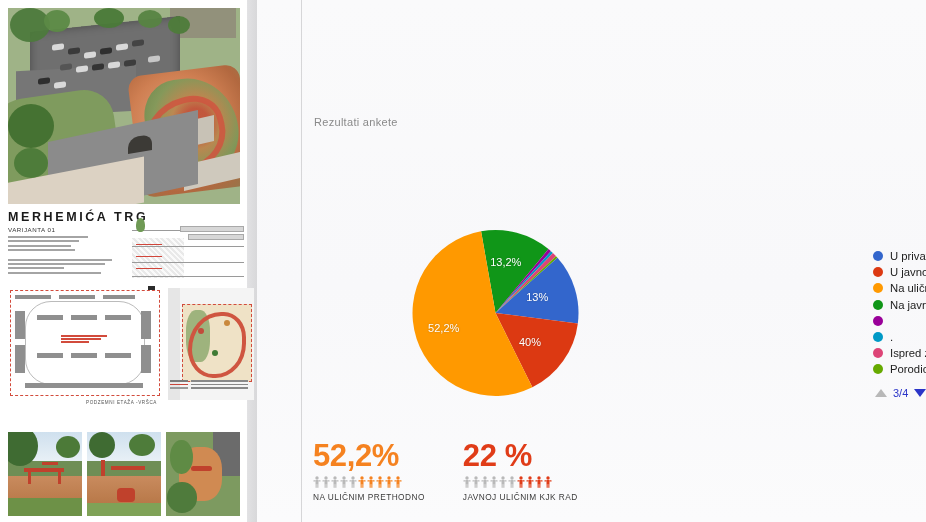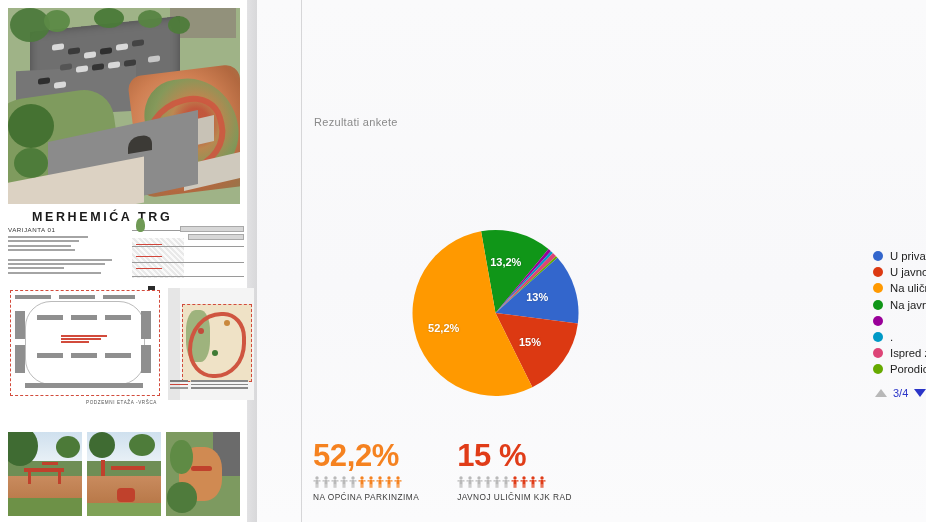--- a/index.html
+++ b/index.html
@@ -59,21 +59,20 @@
   .aerial .plaza{position:absolute;left:-4px;top:162px;width:140px;height:46px;background:#dcd2c3;transform:skewY(-11deg);}
   .aerial .tunnel{position:absolute;left:120px;top:128px;width:24px;height:16px;background:#3c3a36;border-radius:10px 10px 0 0;transform:skewY(-10deg);}
   .aerial .tree{position:absolute;border-radius:50%;background:#4d7a3c;opacity:.95;}
   .aerial .bldg{position:absolute;right:4px;top:0;width:66px;height:30px;background:#8e8878;opacity:.8;}
   .aerial .car{position:absolute;width:12px;height:6px;border-radius:2px;background:#d9d9d9;transform:skewY(-6deg);}
 
   .doc-title{
     position:absolute;left:8px;top:210px;
     font-size:12.5px;font-weight:700;letter-spacing:2.6px;color:#1a1a1a;
     white-space:nowrap;
-    margin-left:24px;
   }
   .doc-sub{
     position:absolute;left:8px;top:226px;font-size:6.2px;letter-spacing:.5px;color:#333;
   }
   .doc-body{
     position:absolute;left:8px;top:236px;width:108px;
   }
   .doc-body .ln{height:2px;background:#5a5a5a;margin-bottom:2.4px;opacity:.55;}
   .doc-body .gap{height:5px;background:none;}
   .mini-elev{
@@ -138,21 +137,21 @@
   .headline{
     position:absolute;left:56px;top:130px;width:560px;
     font-size:24.5px;font-weight:800;line-height:1.33;color:#121212;
     letter-spacing:.2px;
   }
 
   
   .chart-area{position:absolute;left:56px;top:228px;width:600px;height:180px;}
   .pie-wrap{position:absolute;left:90px;top:0;width:185px;height:170px;}
   .pie-lbl{
-    position:absolute;color:#ffffff;font-size:11px;font-weight:700;
+    position:absolute;color:#ffffff;font-size:11px;font-weight:400;
     text-shadow:0 0 2px rgba(0,0,0,.28);white-space:nowrap;
   }
 
   
   .legend{position:absolute;left:616px;top:248px;width:270px;}
   .lrow{display:flex;align-items:center;height:16.2px;}
   .ldot{width:10px;height:10px;border-radius:50%;flex:0 0 10px;margin-right:7px;}
   .ltxt{font-size:11.3px;color:#222;white-space:nowrap;overflow:hidden;text-overflow:clip;}
   .pager{display:flex;align-items:center;gap:6px;margin-top:9px;padding-left:2px;}
   .tri{width:0;height:0;}
@@ -341,21 +340,21 @@
             <path d="M90,85 L145.44328292809735,23.233970678414593 A83,83 0 0,1 147.44067226566165,25.086986641724927 Z" fill="#0099C6"></path>
             <path d="M90,85 L147.44067226566165,25.086986641724927 A83,83 0 0,1 150.50688291676067,28.185238540521738 Z" fill="#DD4477"></path>
             <path d="M90,85 L150.50688291676067,28.185238540521738 A83,83 0 0,1 151.97791671677226,29.79367935237085 Z" fill="#66AA00"></path>
             <path d="M90,85 L151.97791671677226,29.79367935237085 A83,83 0 0,1 172.34369764908735,95.417075284152 Z" fill="#3366CC"></path>
             <path d="M90,85 L172.34369764908735,95.417075284152 A83,83 0 0,1 126.85752884627925,159.3674832661809 Z" fill="#DC3912"></path>
             <path d="M90,85 L126.85752884627925,159.3674832661809 A83,83 0 1,1 75.58720125364478,3.260956499986733 Z" fill="#FF9900"></path>
           </svg>
         <div id="pie-labels">
             <div class="pie-lbl" style="left: 87.1692px; top: 28.2536px;">13,2%</div>
             <div class="pie-lbl" style="left: 123.148px; top: 62.7474px;">13%</div>
-            <div class="pie-lbl" style="left: 115.934px; top: 107.827px;">15%</div>
+            <div class="pie-lbl" style="left: 115.934px; top: 107.827px;">40%</div>
             <div class="pie-lbl" style="left: 25.1093px; top: 94.0572px;">52,2%</div>
           </div>
       </div>
     </div>
 
     <div class="legend">
       <div id="legend-rows">
           <div class="lrow">
             <span class="ldot" style="background: rgb(51, 102, 204);"></span>
             <span class="ltxt">U privatnoj garaži</span>
@@ -474,24 +473,24 @@
   </svg>
             <svg class="pfig" viewBox="0 0 8 12">
     <circle cx="4" cy="2" r="1.7" fill="#F58220"></circle>
     <rect x="2.5" y="4" width="3" height="4.6" rx=".6" fill="#F58220"></rect>
     <rect x="0.4" y="4.3" width="2.2" height="1.2" rx=".5" fill="#F58220"></rect>
     <rect x="5.4" y="4.3" width="2.2" height="1.2" rx=".5" fill="#F58220"></rect>
     <rect x="2.6" y="8.3" width="1.1" height="3.5" fill="#F58220"></rect>
     <rect x="4.3" y="8.3" width="1.1" height="3.5" fill="#F58220"></rect>
   </svg>
           </div>
-          <div class="cap">NA OPĆINA PARKINZIMA</div>
+          <div class="cap">NA ULIČNIM PRETHODNO</div>
         </div>
         <div class="stat">
-          <div class="big" style="color:#E03C18">15 %</div>
+          <div class="big" style="color:#E03C18">22 %</div>
           <div class="icons">
             <svg class="pfig" viewBox="0 0 8 12">
     <circle cx="4" cy="2" r="1.7" fill="#b9b9b9"></circle>
     <rect x="2.5" y="4" width="3" height="4.6" rx=".6" fill="#b9b9b9"></rect>
     <rect x="0.4" y="4.3" width="2.2" height="1.2" rx=".5" fill="#b9b9b9"></rect>
     <rect x="5.4" y="4.3" width="2.2" height="1.2" rx=".5" fill="#b9b9b9"></rect>
     <rect x="2.6" y="8.3" width="1.1" height="3.5" fill="#b9b9b9"></rect>
     <rect x="4.3" y="8.3" width="1.1" height="3.5" fill="#b9b9b9"></rect>
   </svg>
             <svg class="pfig" viewBox="0 0 8 12">

